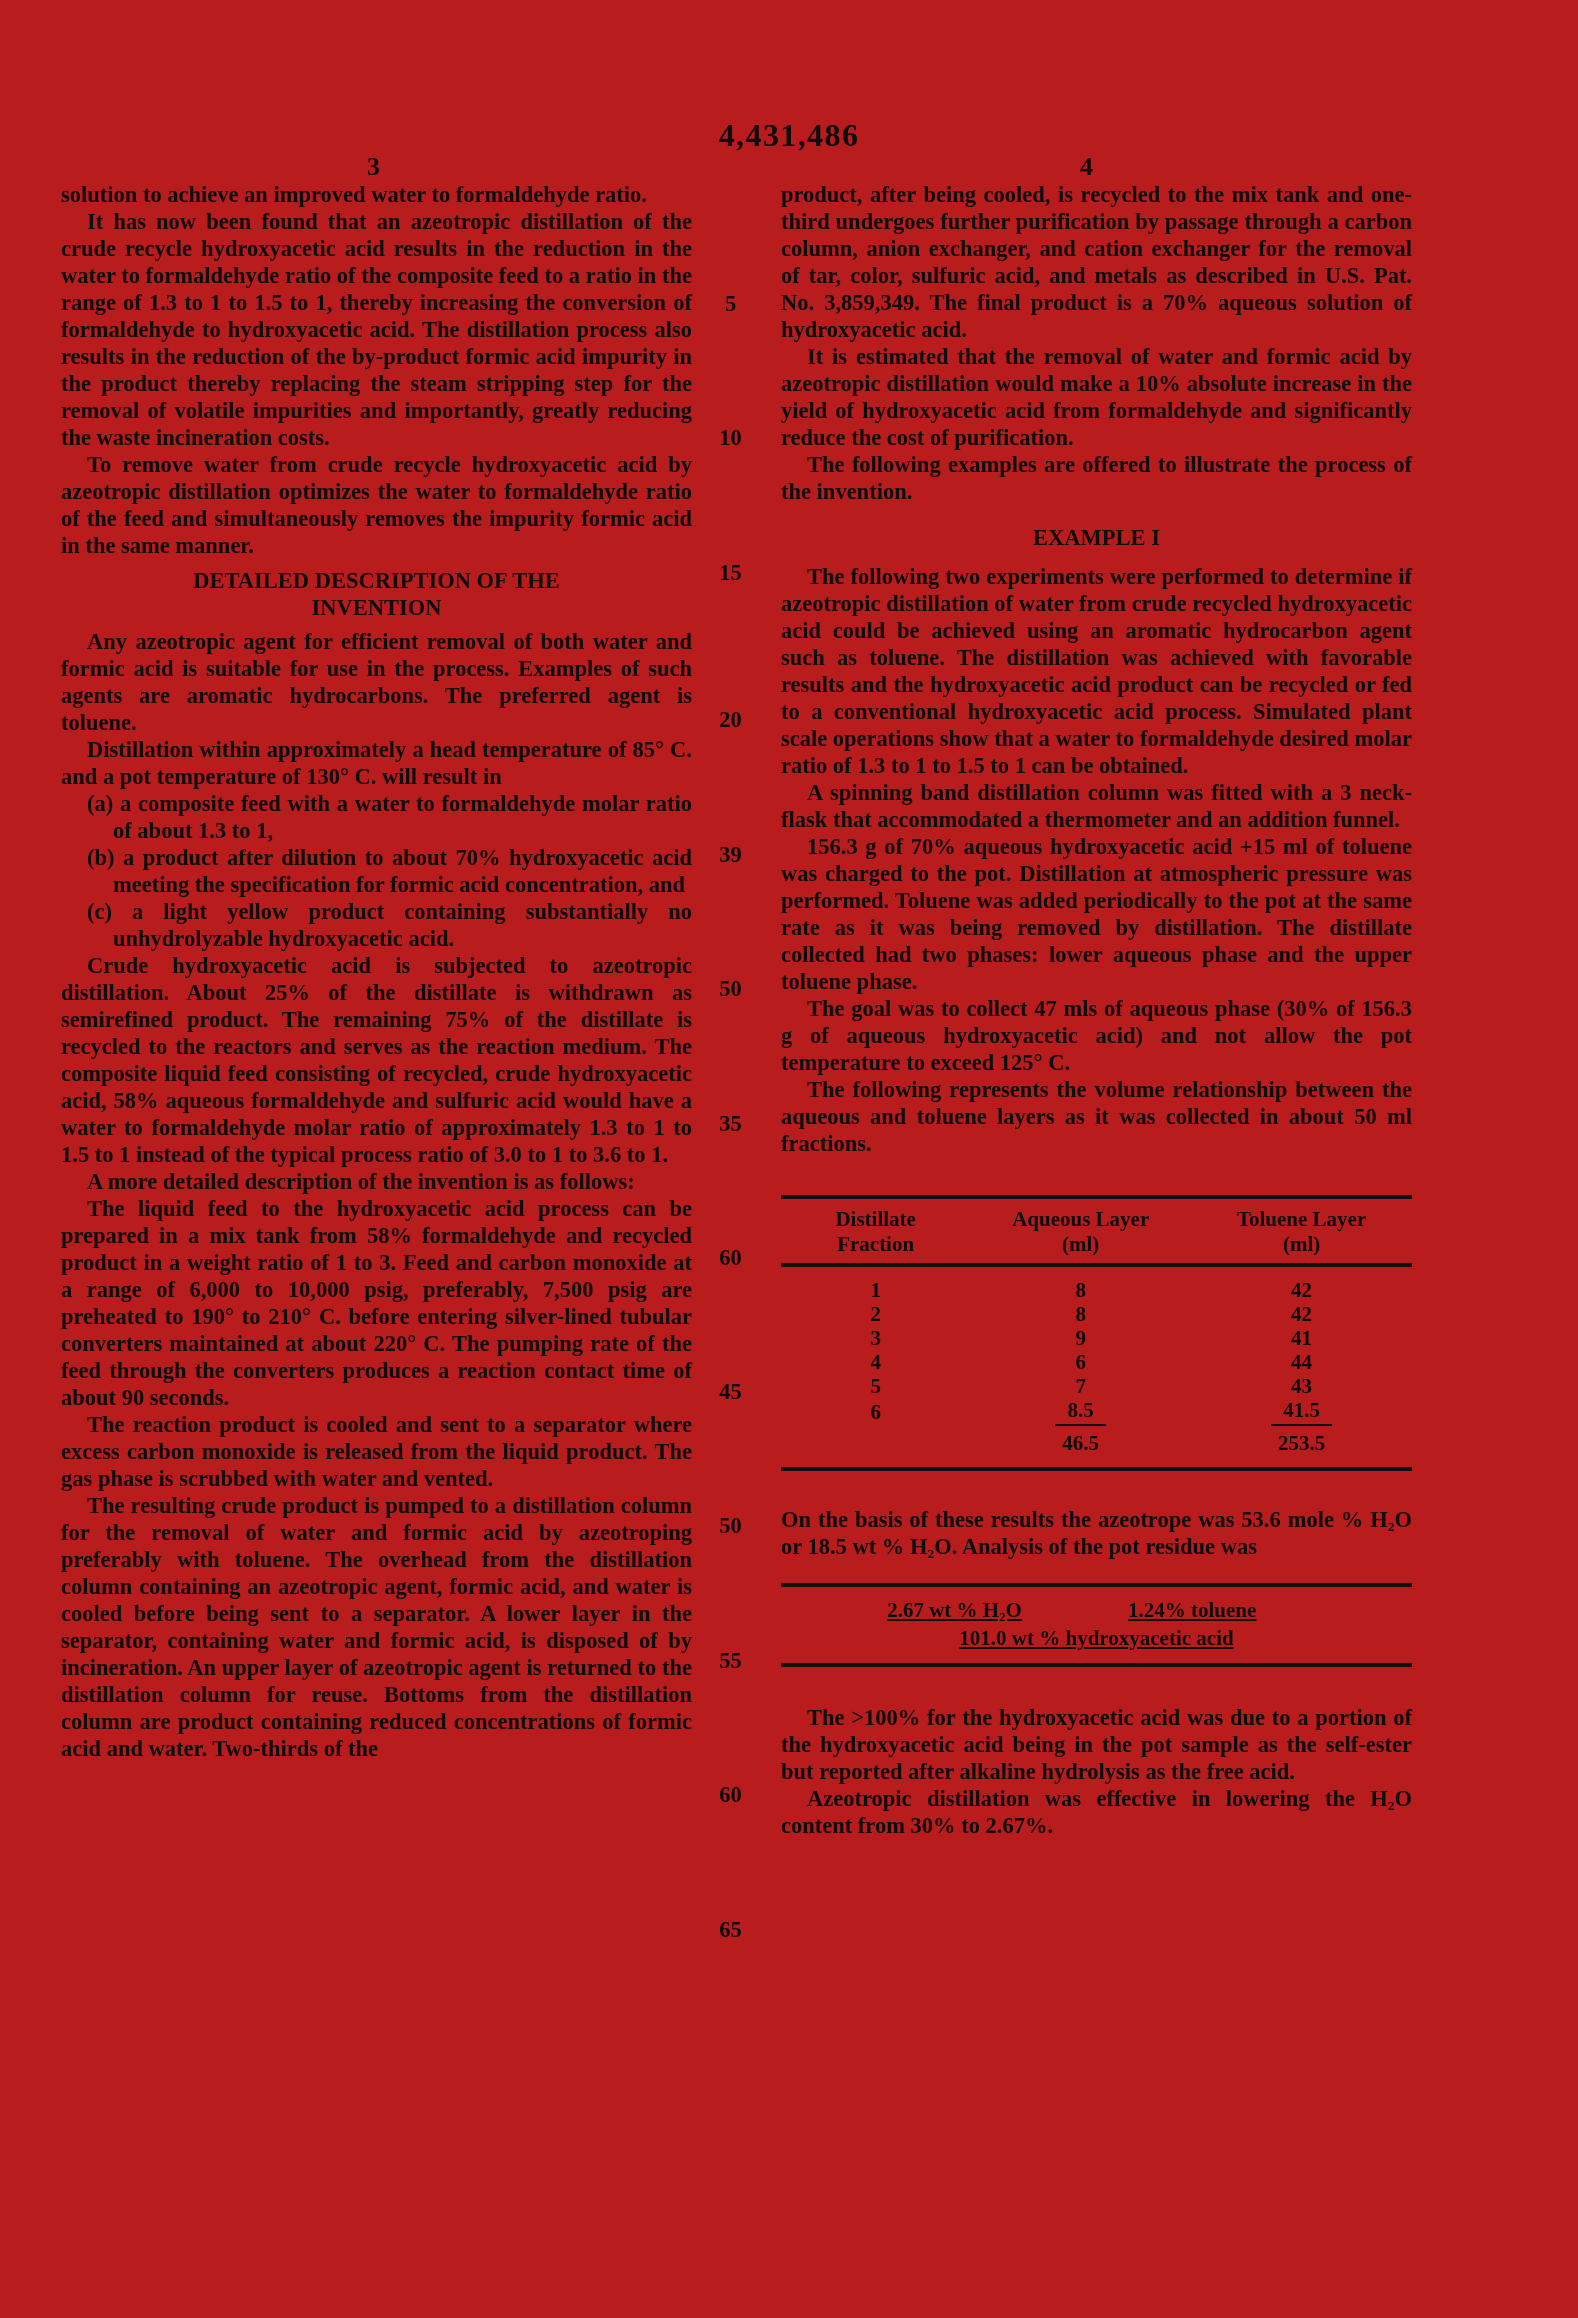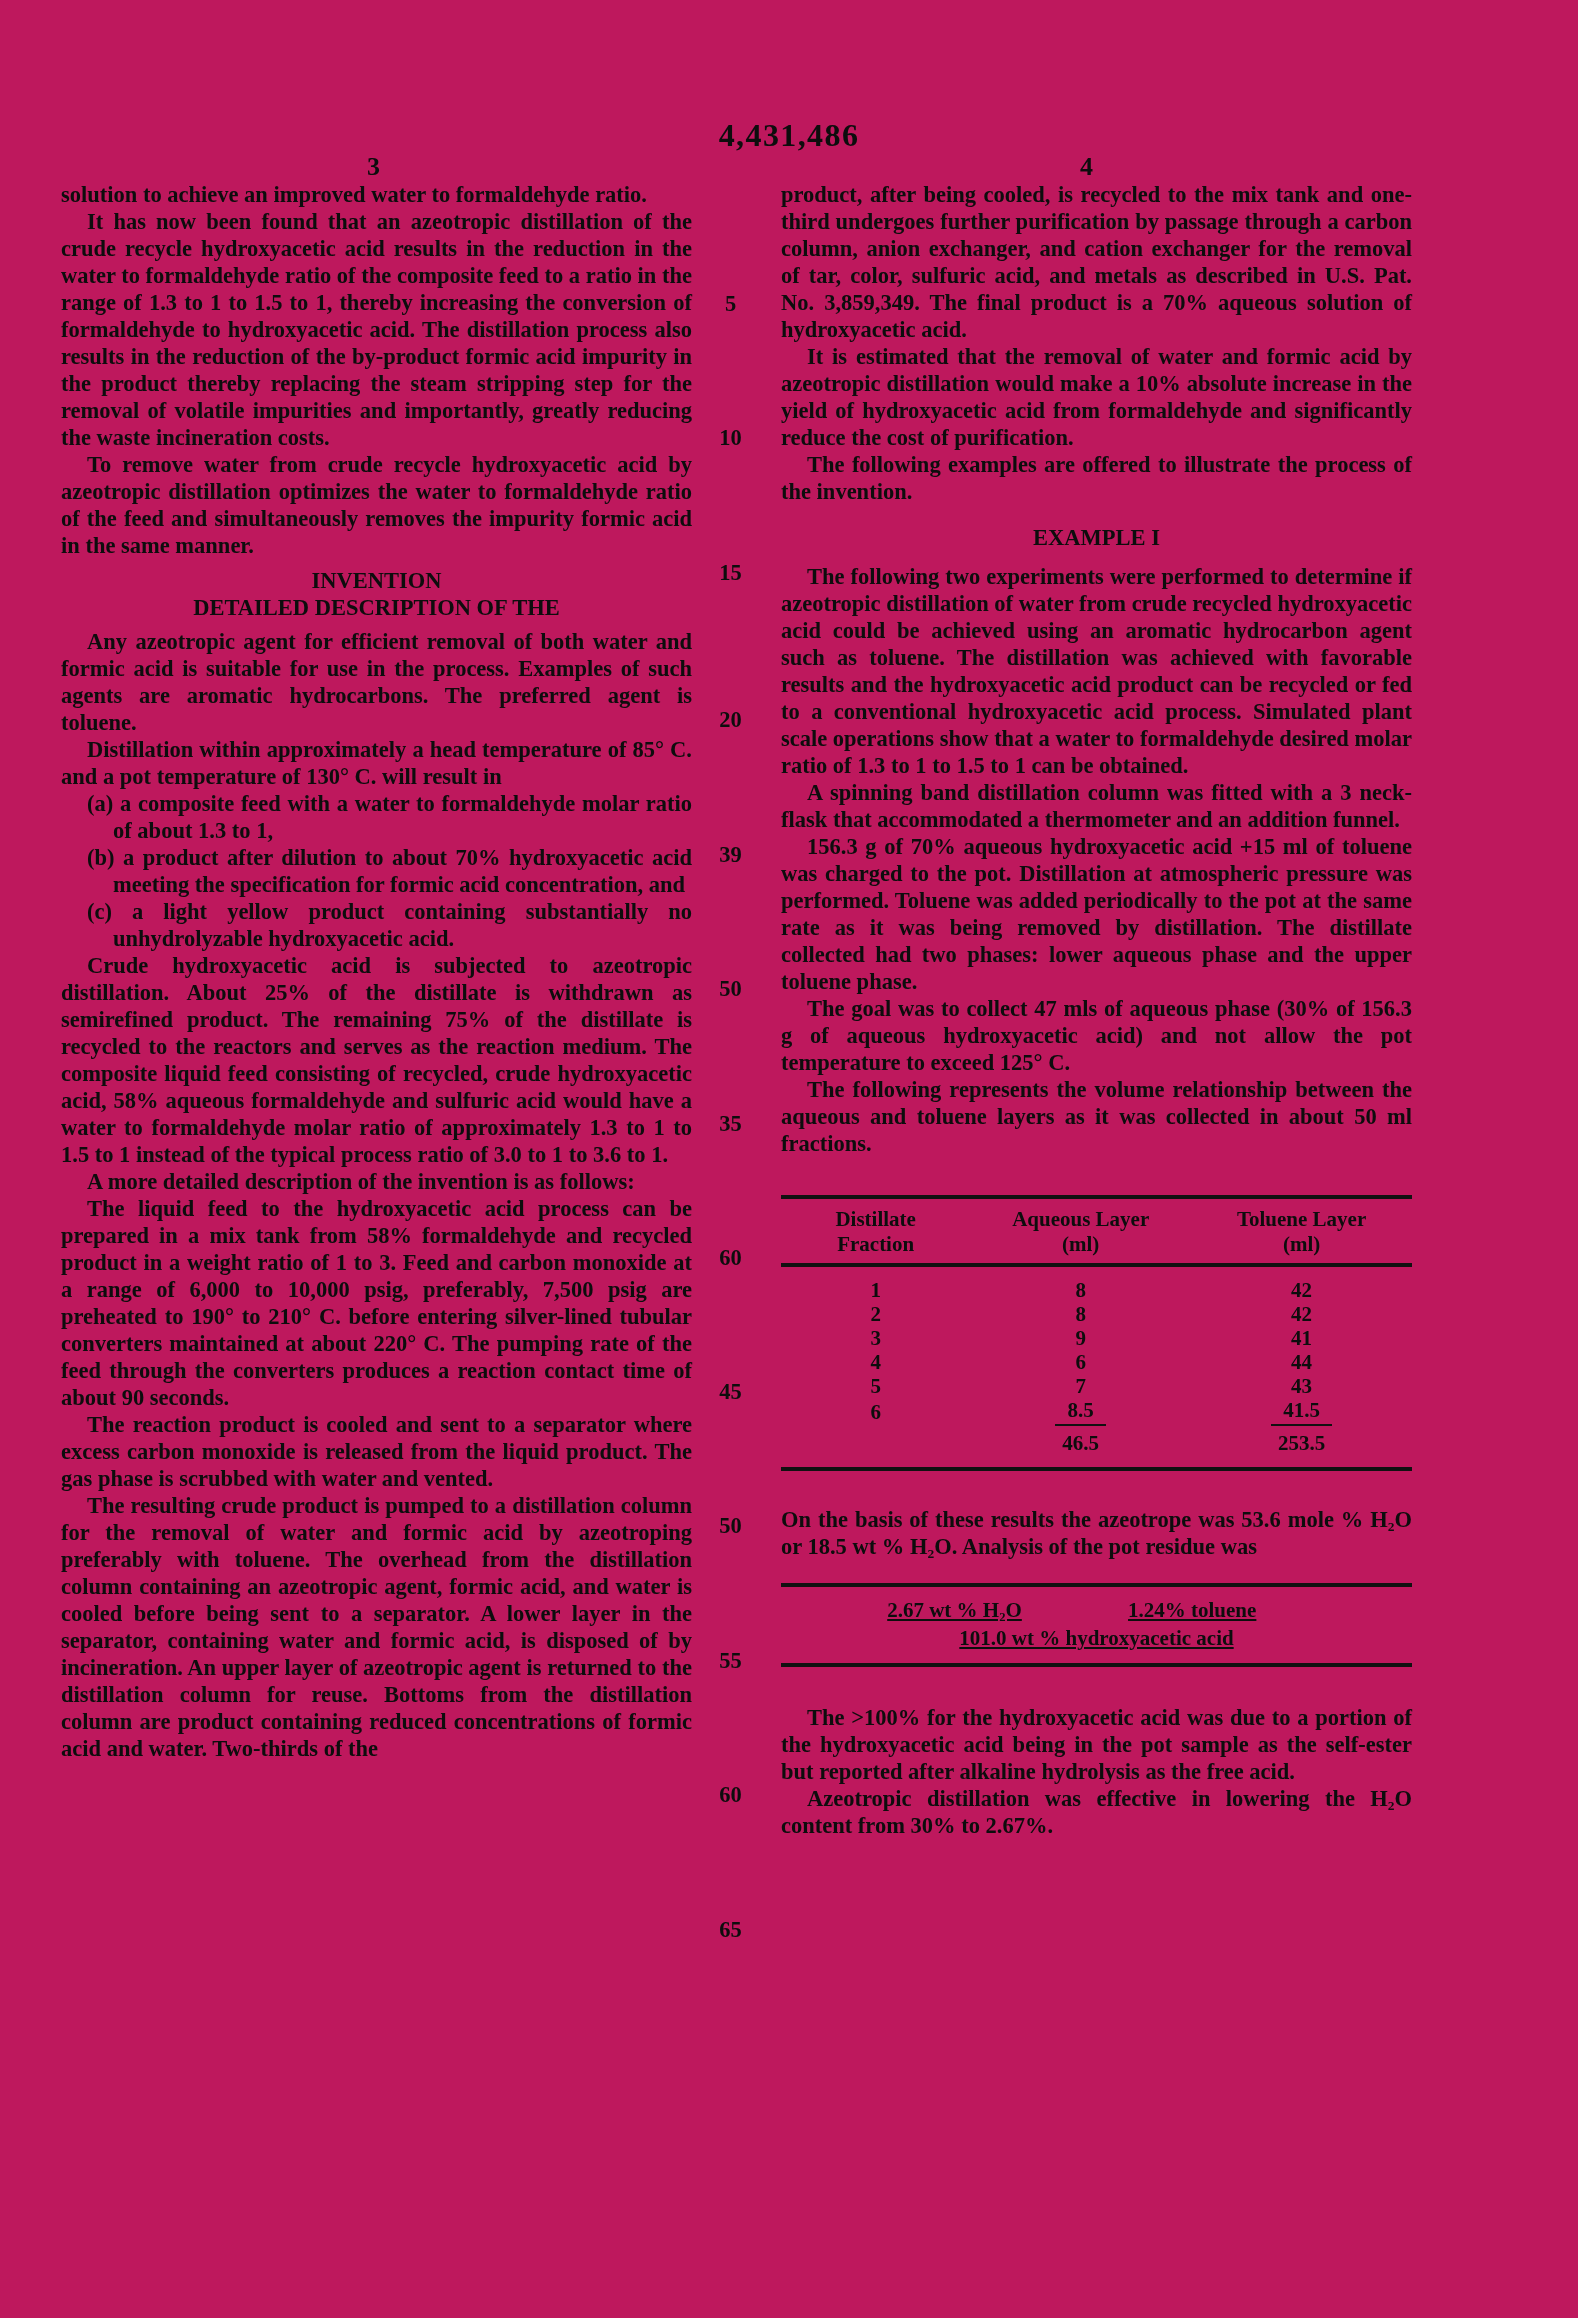--- a/index.html
+++ b/index.html
@@ -1,20 +1,20 @@
 <!DOCTYPE html>
 <html lang="en" style="font-size:11px"><head>
 <meta charset="utf-8">
 <style>
   html,body { margin:0; padding:0; background:#e8e8e8; }
   .page {
     position:relative;
     width:1578px; height:2319px;
     margin:0 auto;
-    background:#be185d;
+    background:#b91c1c;
     font-family:"Liberation Serif","DejaVu Serif",serif;
     color:#0d0d0d;
     font-weight:700;
     overflow:hidden;
   }
   .patent-number {
     position:absolute; top:117px; left:0; width:100%;
     text-align:center; font-size:32px; letter-spacing:1.4px;
   }
   .col-page-number {
@@ -106,22 +106,22 @@
   <div class="gutter-num" style="top:1512px">50</div>
   <div class="gutter-num" style="top:1647px">55</div>
   <div class="gutter-num" style="top:1781px">60</div>
   <div class="gutter-num" style="top:1916px">65</div>
 
   <div class="column left">
     <p>solution to achieve an improved water to formaldehyde ratio.</p>
     <p class="ind">It has now been found that an azeotropic distillation of the crude recycle hydroxyacetic acid results in the reduction in the water to formaldehyde ratio of the composite feed to a ratio in the range of 1.3 to 1 to 1.5 to 1, thereby increasing the conversion of formaldehyde to hydroxyacetic acid. The distillation process also results in the reduction of the by-product formic acid impurity in the product thereby replacing the steam stripping step for the removal of volatile impurities and importantly, greatly reducing the waste incineration costs.</p>
     <p class="ind">To remove water from crude recycle hydroxyacetic acid by azeotropic distillation optimizes the water to formaldehyde ratio of the feed and simultaneously removes the impurity formic acid in the same manner.</p>
     <div class="section-heading">
+      <div>DETAILED DESCRIPTION OF THE</div>
       <div>INVENTION</div>
-      <div>DETAILED DESCRIPTION OF THE</div>
     </div>
     <p class="ind">Any azeotropic agent for efficient removal of both water and formic acid is suitable for use in the process. Examples of such agents are aromatic hydrocarbons. The preferred agent is toluene.</p>
     <p class="ind">Distillation within approximately a head temperature of 85° C. and a pot temperature of 130° C. will result in</p>
     <div class="list-item">(a) a composite feed with a water to formaldehyde molar ratio of about 1.3 to 1,</div>
     <div class="list-item">(b) a product after dilution to about 70% hydroxyacetic acid meeting the specification for formic acid concentration, and</div>
     <div class="list-item">(c) a light yellow product containing substantially no unhydrolyzable hydroxyacetic acid.</div>
     <p class="ind">Crude hydroxyacetic acid is subjected to azeotropic distillation. About 25% of the distillate is withdrawn as semirefined product. The remaining 75% of the distillate is recycled to the reactors and serves as the reaction medium. The composite liquid feed consisting of recycled, crude hydroxyacetic acid, 58% aqueous formaldehyde and sulfuric acid would have a water to formaldehyde molar ratio of approximately 1.3 to 1 to 1.5 to 1 instead of the typical process ratio of 3.0 to 1 to 3.6 to 1.</p>
     <p class="ind">A more detailed description of the invention is as follows:</p>
     <p class="ind">The liquid feed to the hydroxyacetic acid process can be prepared in a mix tank from 58% formaldehyde and recycled product in a weight ratio of 1 to 3. Feed and carbon monoxide at a range of 6,000 to 10,000 psig, preferably, 7,500 psig are preheated to 190° to 210° C. before entering silver-lined tubular converters maintained at about 220° C. The pumping rate of the feed through the converters produces a reaction contact time of about 90 seconds.</p>
     <p class="ind">The reaction product is cooled and sent to a separator where excess carbon monoxide is released from the liquid product. The gas phase is scrubbed with water and vented.</p>

